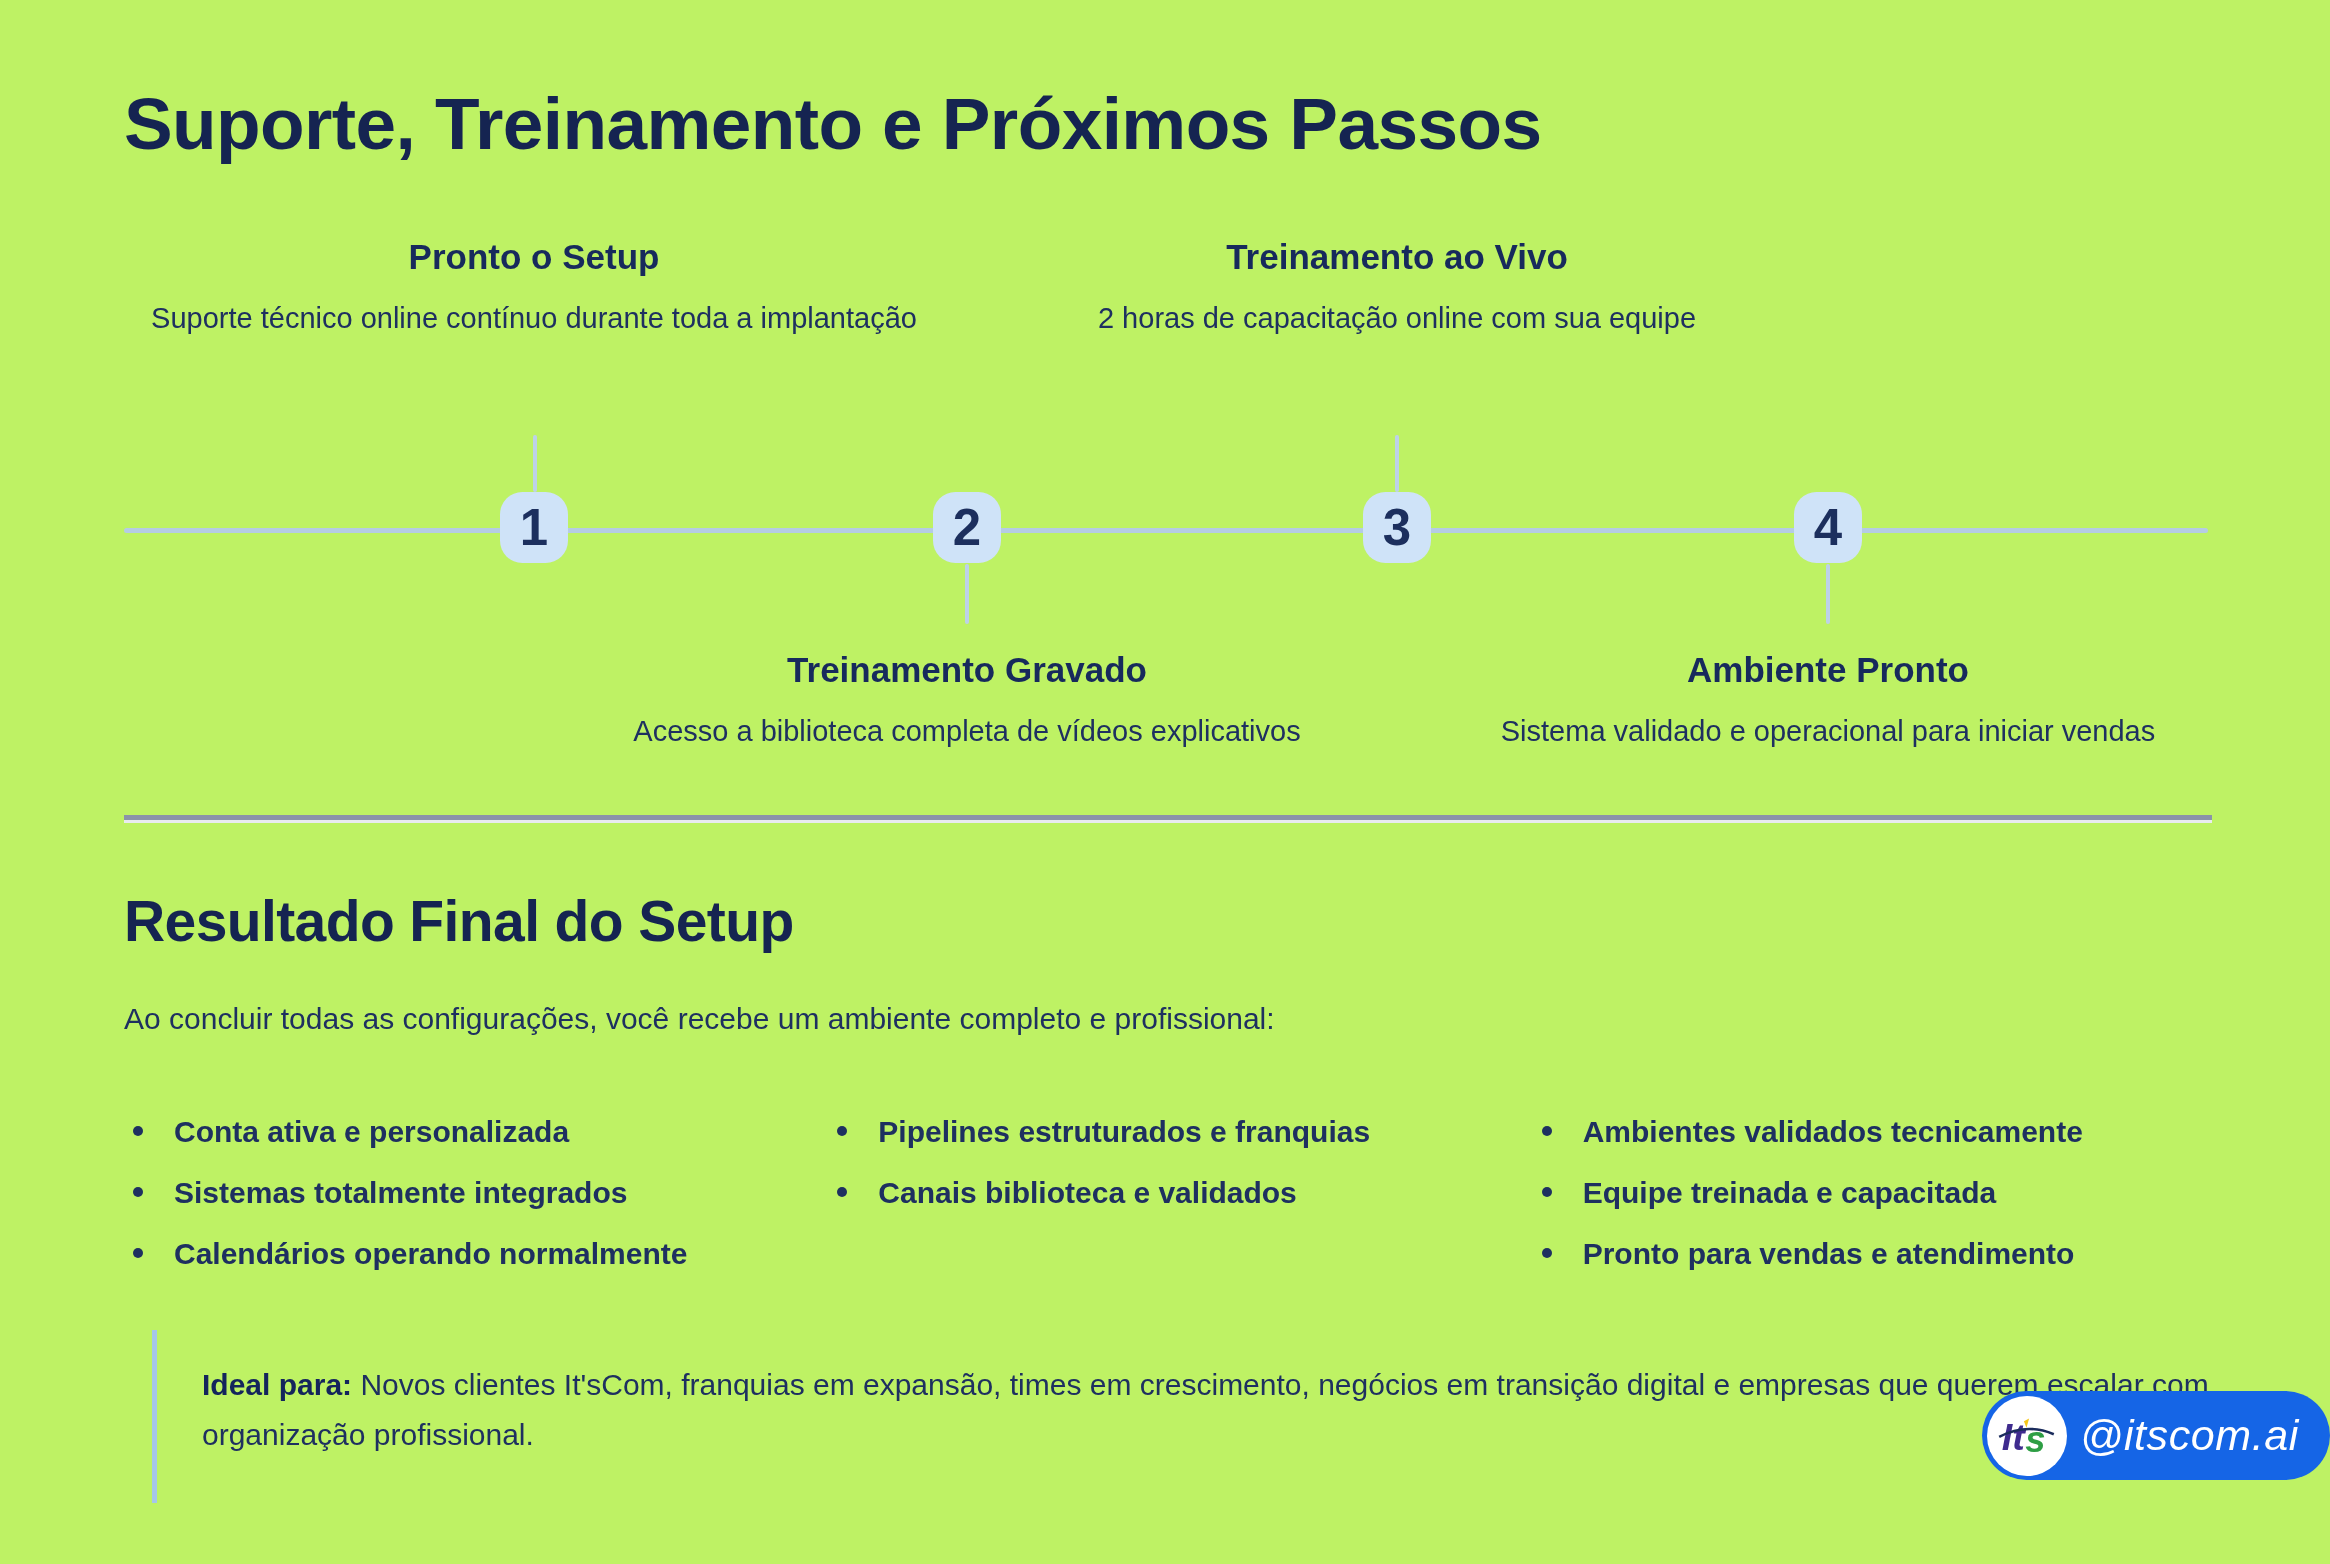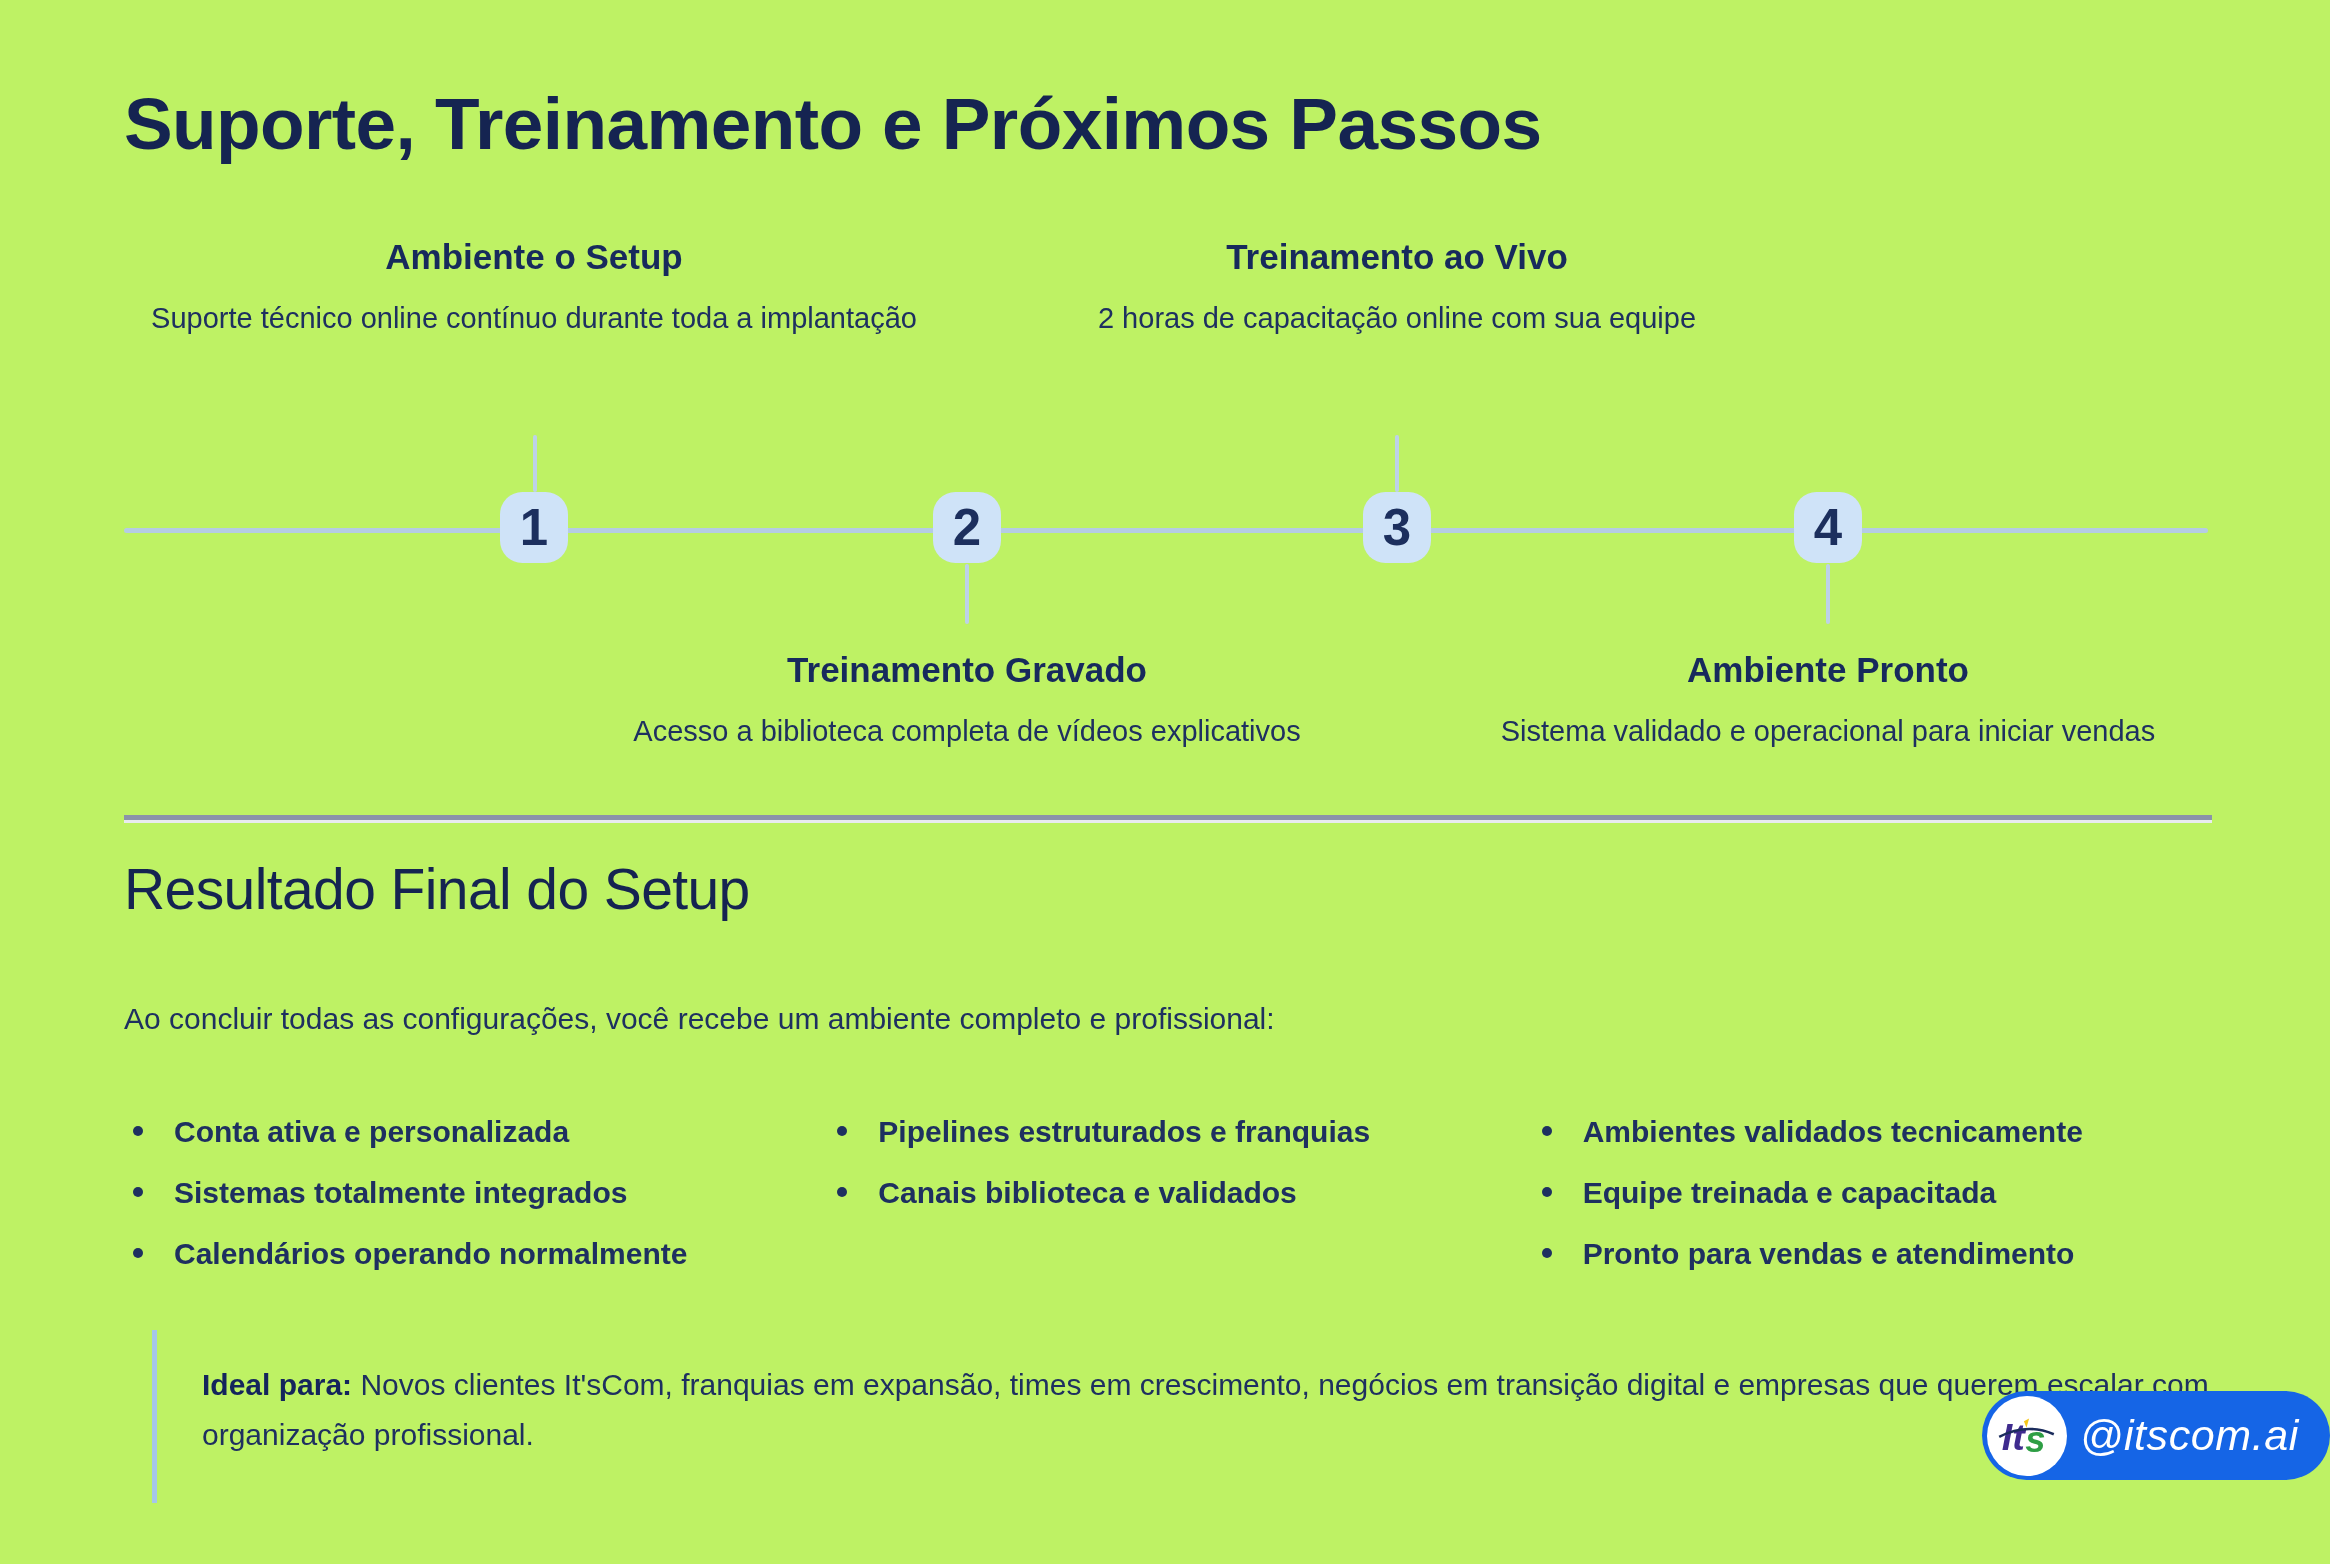--- a/index.html
+++ b/index.html
@@ -58,22 +58,22 @@
   .divider{
     position:absolute;left:124px;top:815px;width:2088px;height:5px;
     background:#8b93a9;
   }
   .divider::after{
     content:"";position:absolute;left:0;top:5px;width:100%;height:2.5px;
     background:#e9ebef;
   }
   
   .result-title{
-    position:absolute;left:124px;top:856px;margin:0;
-    font-size:57px;font-weight:normal;letter-spacing:-0.6px;color:#152451;
+    position:absolute;left:124px;top:888px;margin:0;
+    font-size:57px;font-weight:bold;letter-spacing:-0.6px;color:#152451;
   }
   .result-intro{
     position:absolute;left:124px;top:1002px;margin:0;
     font-size:30px;color:#1e3060;
   }
   .benefits{
     position:absolute;left:133px;top:1114px;width:2113px;
     display:flex;
   }
   .benefits ul{
@@ -136,21 +136,21 @@
     <span>2</span>
   </div>
   <div class="tl-node n3">
     <span>3</span>
   </div>
   <div class="tl-node n4">
     <span>4</span>
   </div>
 
   <div class="tl-label l1">
-    <h3>Ambiente o Setup</h3>
+    <h3>Pronto o Setup</h3>
     <p>Suporte técnico online contínuo durante toda a implantação</p>
   </div>
   <div class="tl-label l3">
     <h3>Treinamento ao Vivo</h3>
     <p>2 horas de capacitação online com sua equipe</p>
   </div>
   <div class="tl-label l2">
     <h3>Treinamento Gravado</h3>
     <p>Acesso a biblioteca completa de vídeos explicativos</p>
   </div>

